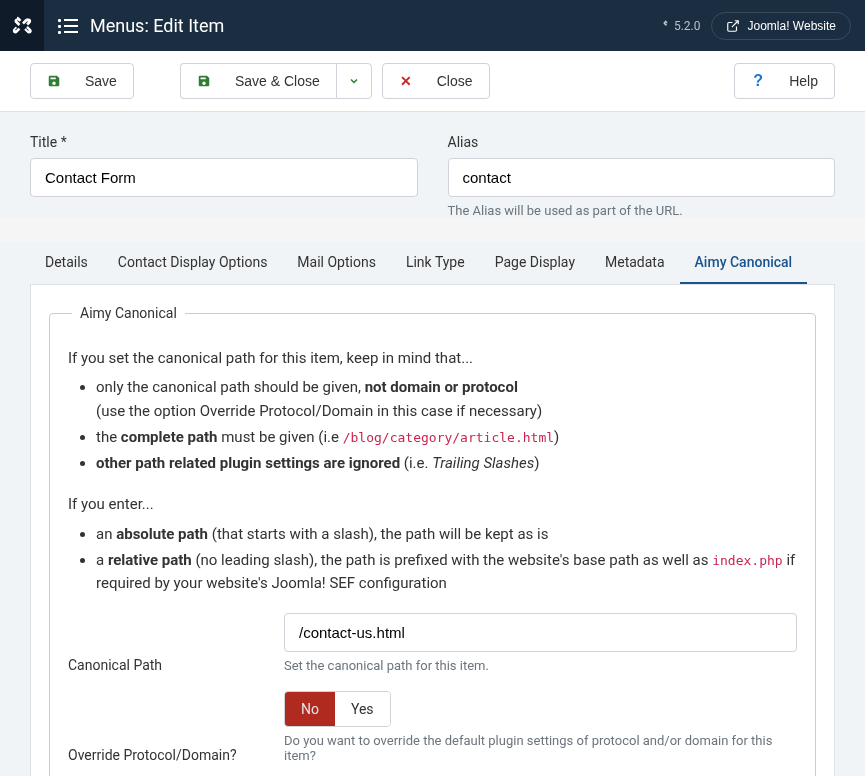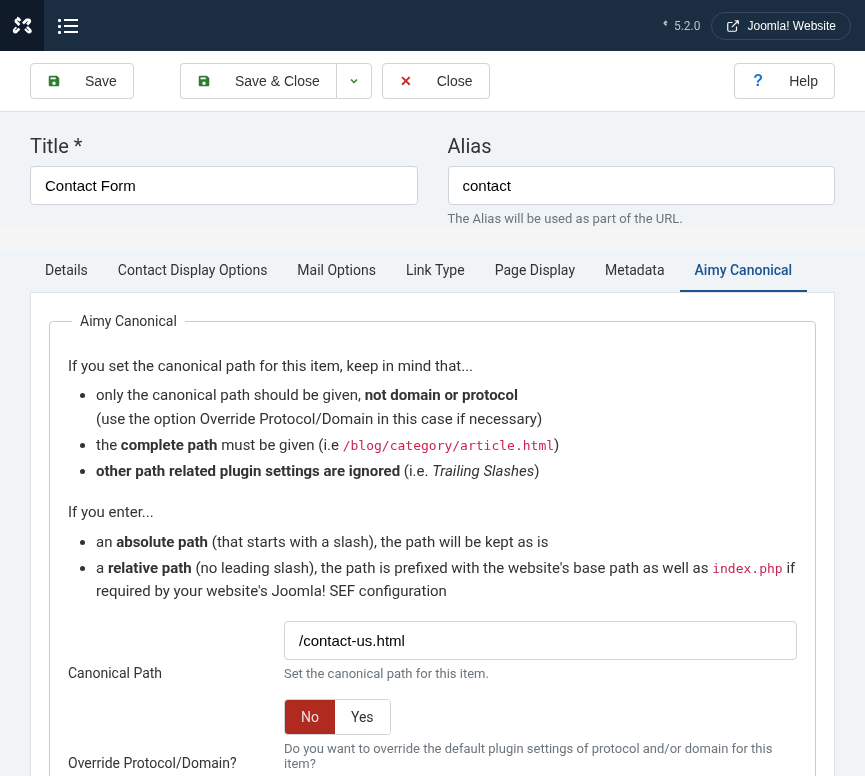--- a/index.html
+++ b/index.html
@@ -16,21 +16,21 @@
 .btn .ico { width: 14px; height: 14px; display: inline-flex; align-items: center; justify-content: center; }
 .btn.save .ico svg, .btn.saveclose .ico svg { fill: #2f7d32; }
 .btn.close .ico { color: #c62828; font-weight: bold; }
 .btn.help .ico { color: #1976d2; font-weight: bold; font-size: 16px; }
 .btn-group { display: flex; padding-left: 36px; }
 .btn-group .btn:first-child { border-top-right-radius: 0; border-bottom-right-radius: 0; border-right: 0; }
 .btn-group .btn:last-child { border-top-left-radius: 0; border-bottom-left-radius: 0; padding: 9px 10px; }
 .spacer { flex: 1; }
 .form-top { background: #f0f4f6; padding: 22px 30px 0; display: flex; gap: 30px; }
 .field-group { flex: 1; }
-.field-label { display: block; font-size: 20px; color: #333; margin-bottom: 8px; }
+.field-label { display: block; font-size: 14px; color: #333; margin-bottom: 8px; }
 .input { width: 100%; border: 1px solid #ced4da; border-radius: 4px; padding: 10px 14px; font-size: 15px; background: #fff; }
 .hint { color: #6c757d; font-size: 13px; margin-top: 6px; }
 .tabs-container { padding: 0 30px; background: #f0f4f6; }
 .tabs { display: flex; border-bottom: 1px solid #dee2e6; margin-top: 24px; }
 .tab { padding: 12px 15px; font-size: 14px; color: #333; cursor: pointer; border-bottom: 2px solid transparent; }
 .tab.active { color: #1a5490; border-bottom-color: #1a5490; font-weight: 500; }
 .tab-content { background: #fff; border-left: 1px solid #dee2e6; border-right: 1px solid #dee2e6; border-bottom: 1px solid #dee2e6; padding: 20px 18px; }
 fieldset.section { border: 1px solid #c7cdd3; border-radius: 4px; padding: 26px 18px 18px; position: relative; }
 fieldset.section legend { font-size: 14px; color: #333; padding: 0 8px; margin-left: 4px; }
 .info-text { font-size: 15px; color: #333; line-height: 1.55; }
@@ -59,20 +59,21 @@
   </div>
   <div class="title-area">
     <div class="three-line-icon">
       <span class="dot" style="top:0"></span>
         <span class="bar" style="top:0.5px"></span>
       <span class="dot" style="top:6px"></span>
         <span class="bar" style="top:6.5px"></span>
       <span class="dot" style="top:12px"></span>
         <span class="bar" style="top:12.5px"></span>
     </div>
+    <span class="page-title">Menus: Edit Item</span>
   </div>
   <div class="version-area">
     <svg width="12" height="12" viewBox="0 0 24 24" fill="#b8c2cc">
         <path d="M6 3c-1.7 0-3 1.3-3 3 0 1 .5 1.9 1.2 2.4l3.6 3.6 2.3-2.3L6.5 6c-.2-.2-.2-.5 0-.7s.5-.2.7 0L9 7l2.3-2.3L8.4 1.8C7.8 1.3 7 1 6 1z"></path>
       </svg>
     <span>5.2.0</span>
   </div>
   <button class="external-btn">
     <svg width="14" height="14" viewBox="0 0 24 24" fill="none" stroke="#fff" stroke-width="2">
         <path d="M18 13v6a2 2 0 0 1-2 2H5a2 2 0 0 1-2-2V8a2 2 0 0 1 2-2h6M15 3h6v6M10 14L21 3"></path>

